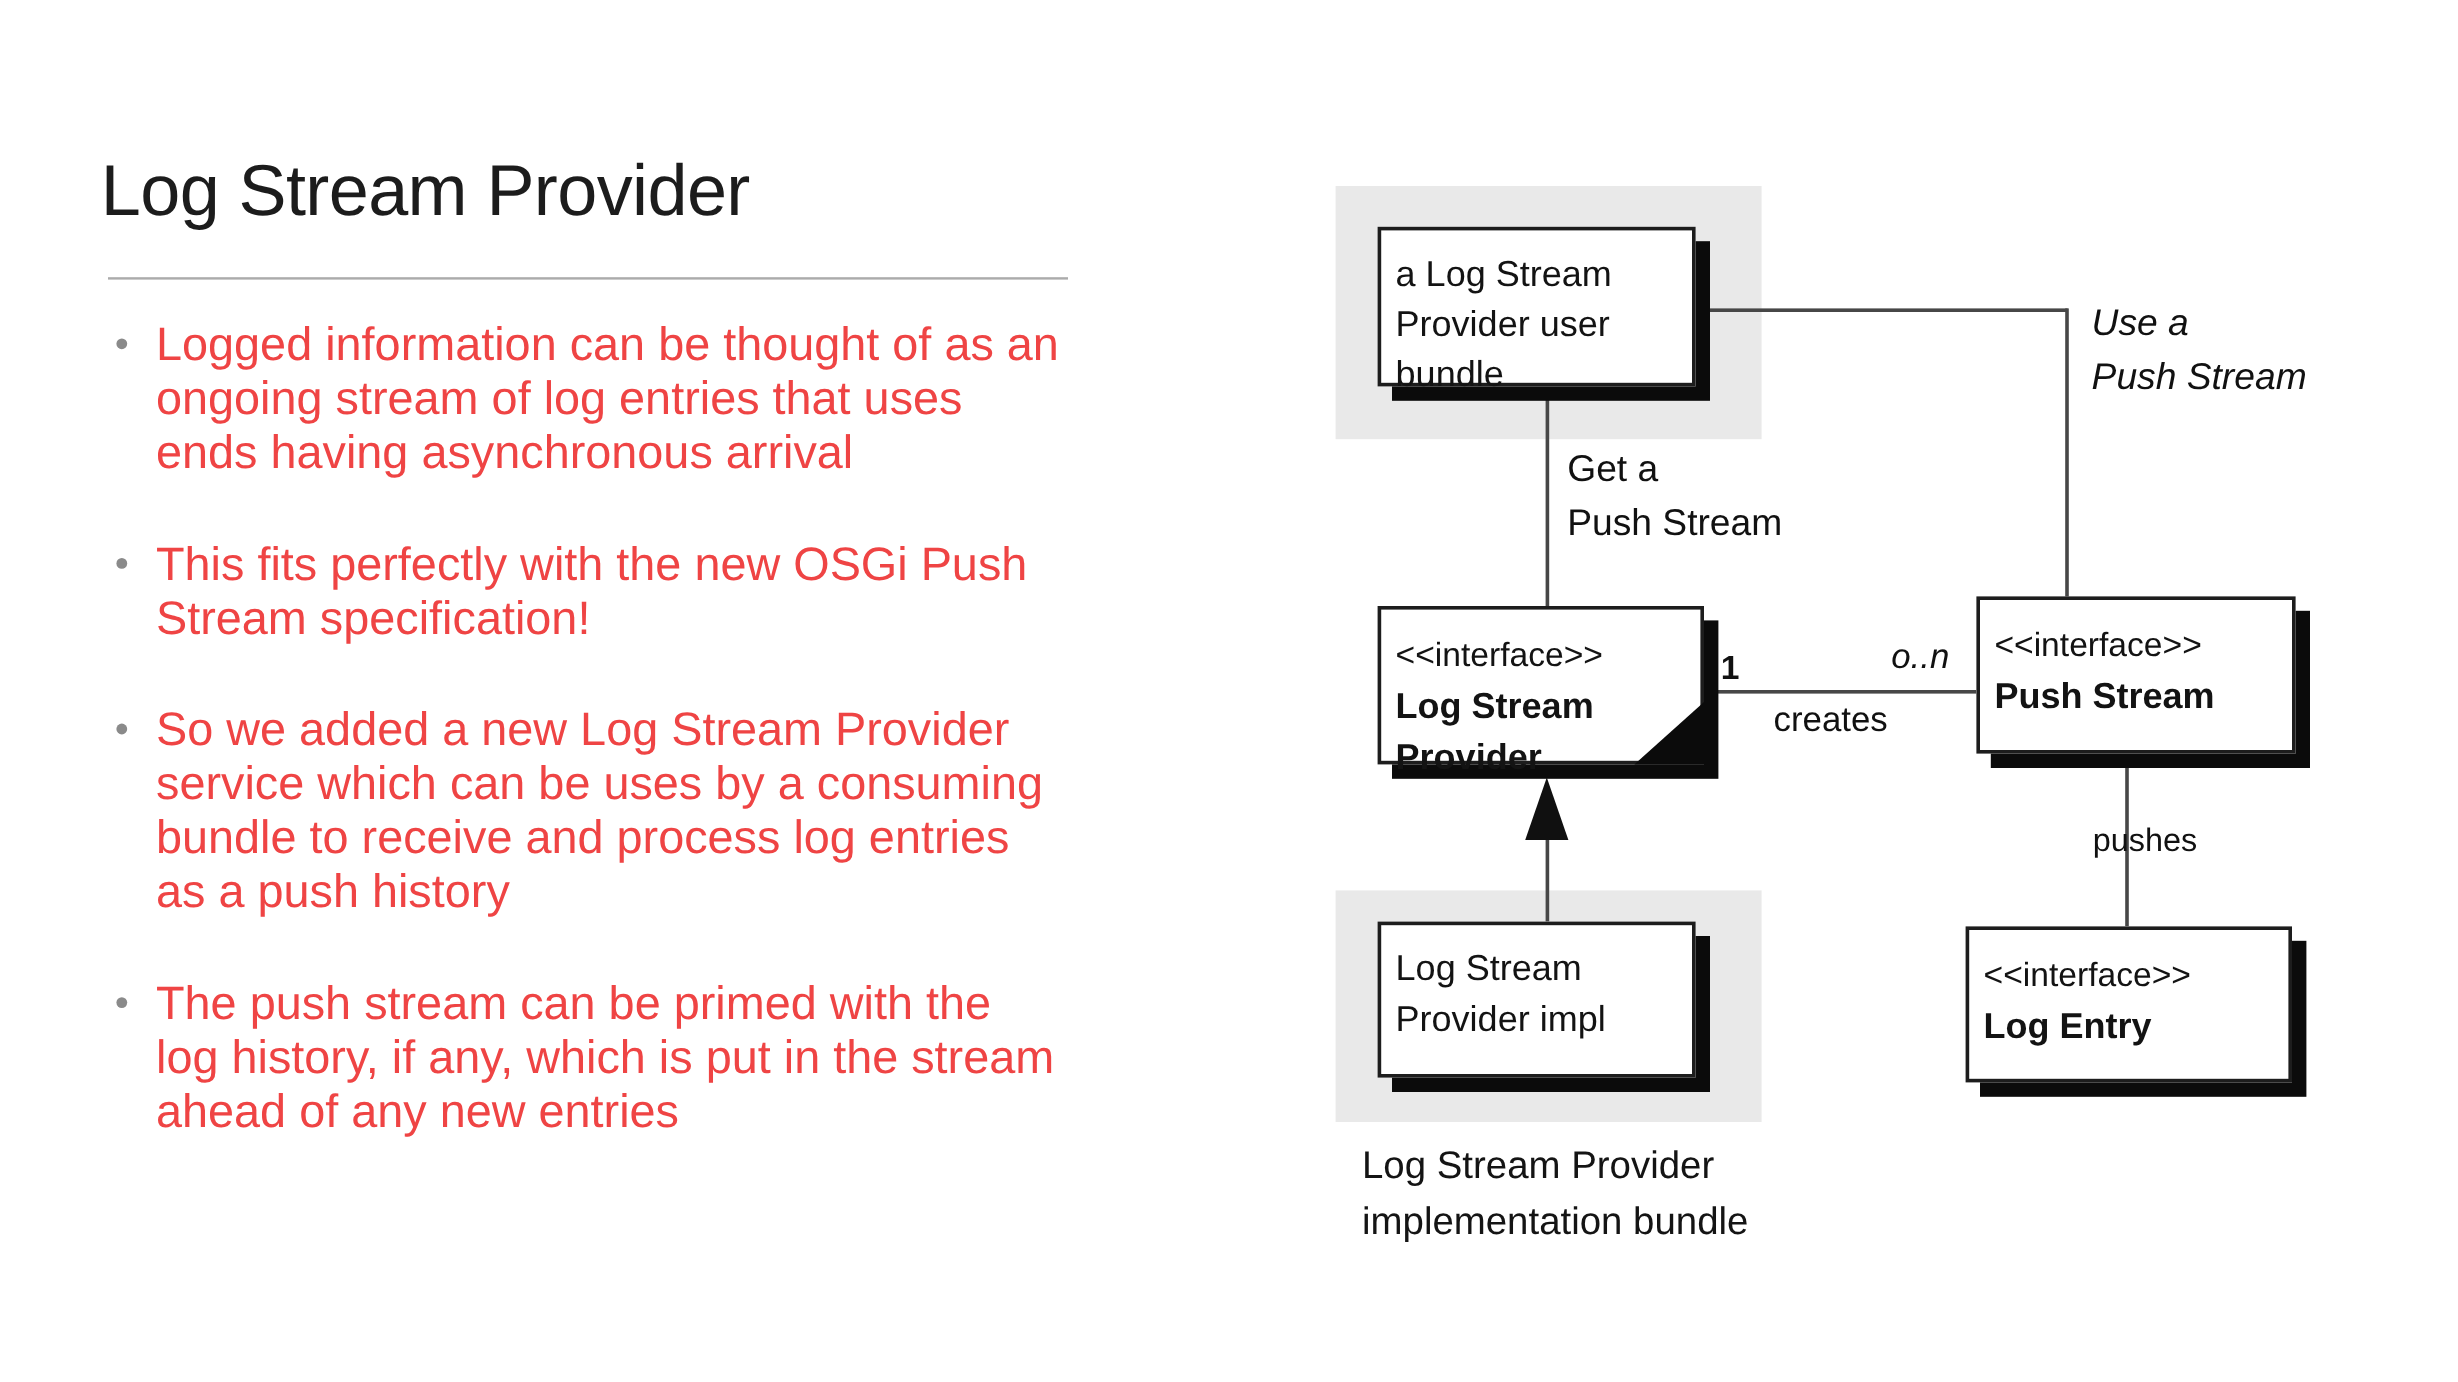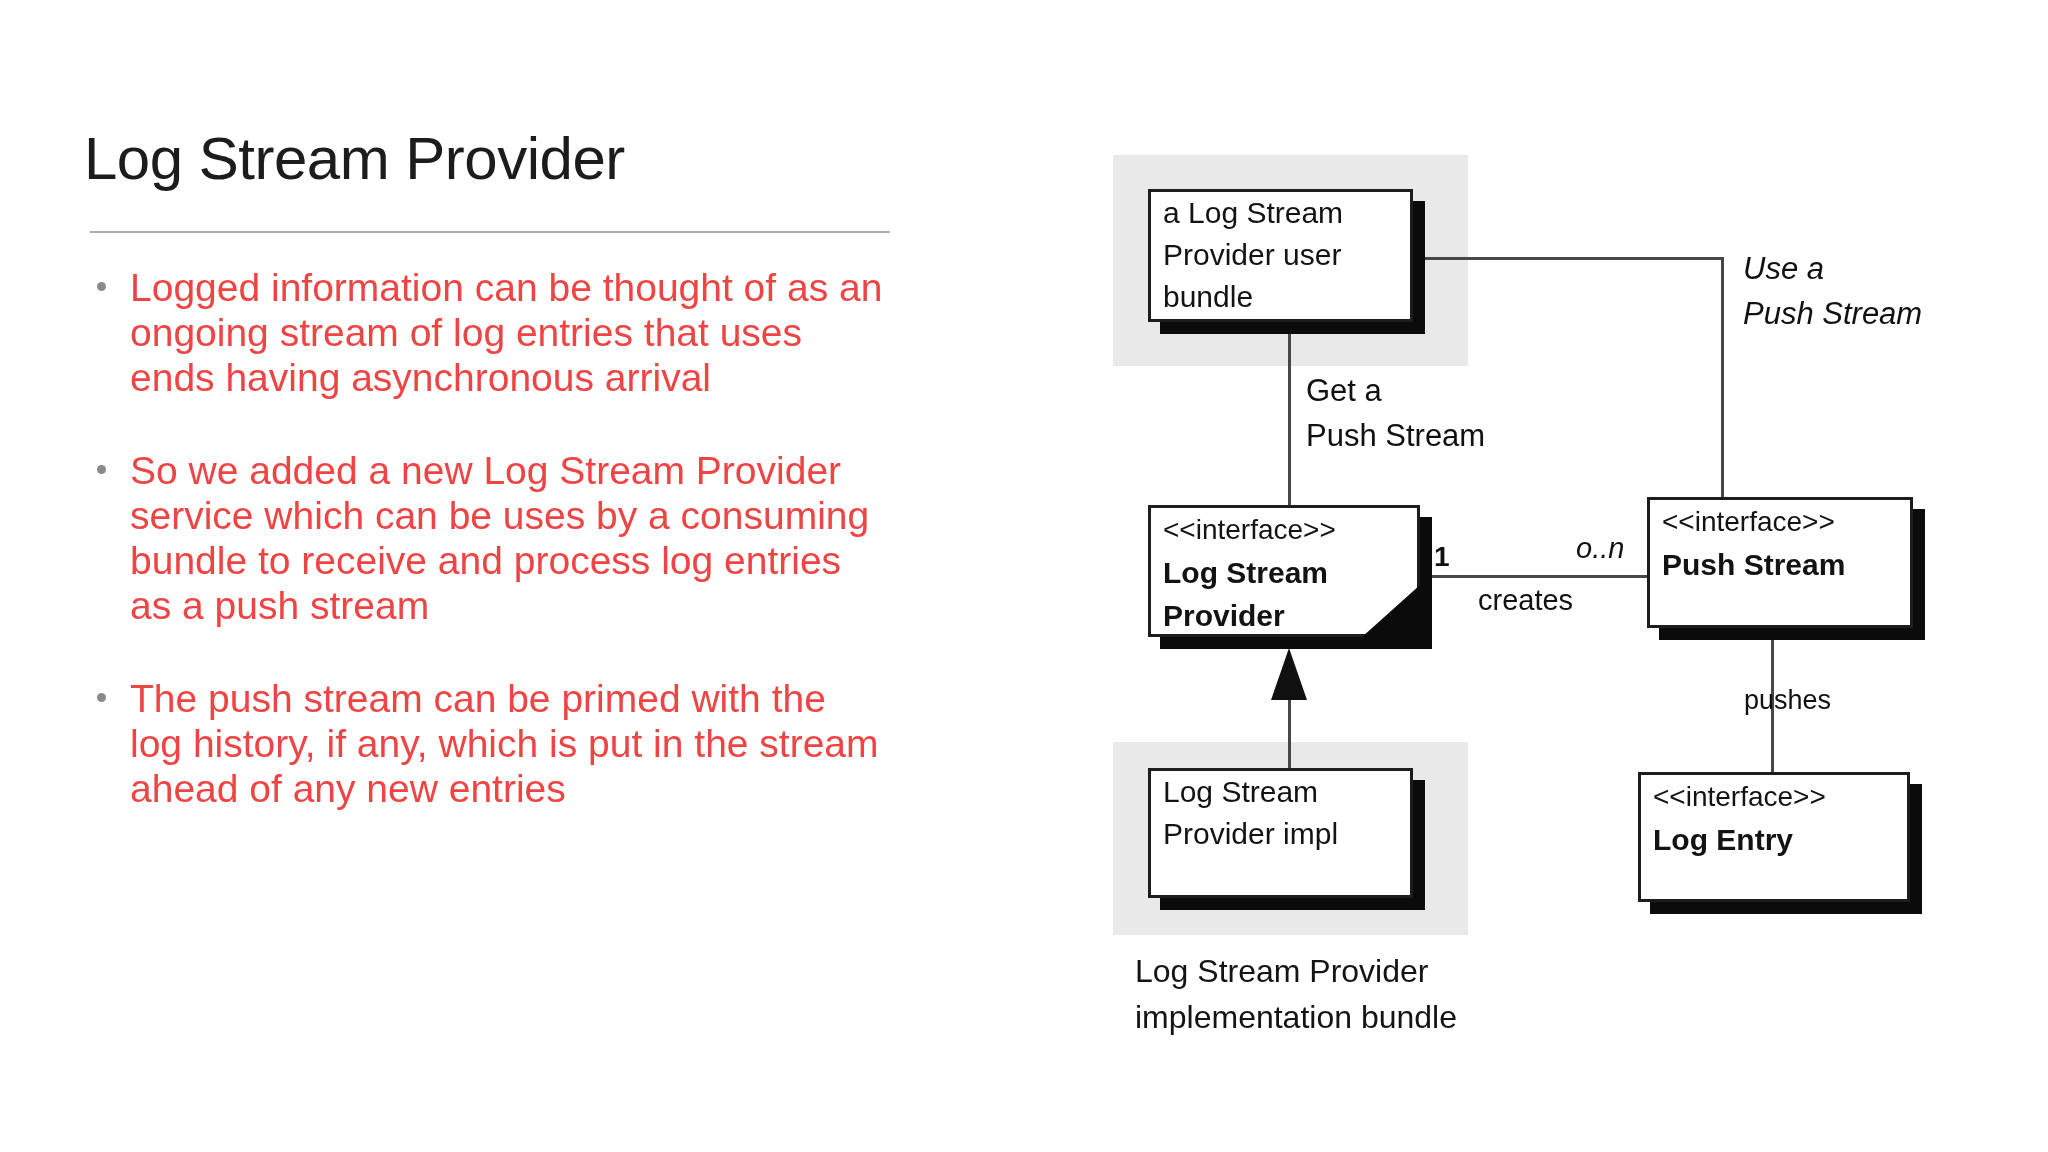--- a/index.html
+++ b/index.html
@@ -33,21 +33,21 @@
   
   .gray-block { position: absolute; background: #e9e9e9; z-index: 0; }
   .gb-top    { left: 1113px; top: 155px; width: 355px; height: 211px; }
   .gb-bottom { left: 1113px; top: 742px; width: 355px; height: 193px; }
 
   .connector { position: absolute; background: #474747; z-index: 1; }
 
   .uml-box {
     position: absolute; z-index: 2; background: #ffffff;
     border: 3px solid #1d1d1d; box-shadow: 12px 12px 0 #0b0b0b;
-    padding: 0 0 0 12px; color: #131313;
+    padding: 16px 0 0 12px; color: #131313;
     font-size: 30px; line-height: 42px;
   }
   .box-user  { left: 1148px; top: 189px; width: 265px; height: 133px; }
   .box-lsp   { left: 1148px; top: 505px; width: 272px; height: 132px; line-height: 43px; }
   .box-push  { left: 1647px; top: 497px; width: 266px; height: 131px; line-height: 43px; }
   .box-entry { left: 1638px; top: 772px; width: 272px; height: 130px; line-height: 43px; }
   .box-impl  { left: 1148px; top: 768px; width: 265px; height: 130px; }
   .stereotype { font-size: 28px; }
   .iface-name { font-weight: 700; }
 
@@ -92,24 +92,31 @@
     <span class="bullet-dot"></span>
     <div class="bullet-text">
         <div>Logged information can be thought of as an</div>
         <div>ongoing stream of log entries that uses</div>
         <div>ends having asynchronous arrival</div>
       </div>
   </li>
   <li class="bullet">
     <span class="bullet-dot"></span>
     <div class="bullet-text">
+        <div>This fits perfectly with the new OSGi Push</div>
+        <div>Stream specification!</div>
+      </div>
+  </li>
+  <li class="bullet">
+    <span class="bullet-dot"></span>
+    <div class="bullet-text">
         <div>So we added a new Log Stream Provider</div>
         <div>service which can be uses by a consuming</div>
         <div>bundle to receive and process log entries</div>
-        <div>as a push stream</div>
+        <div>as a push history</div>
       </div>
   </li>
   <li class="bullet">
     <span class="bullet-dot"></span>
     <div class="bullet-text">
         <div>The push stream can be primed with the</div>
         <div>log history, if any, which is put in the stream</div>
         <div>ahead of any new entries</div>
       </div>
   </li>

